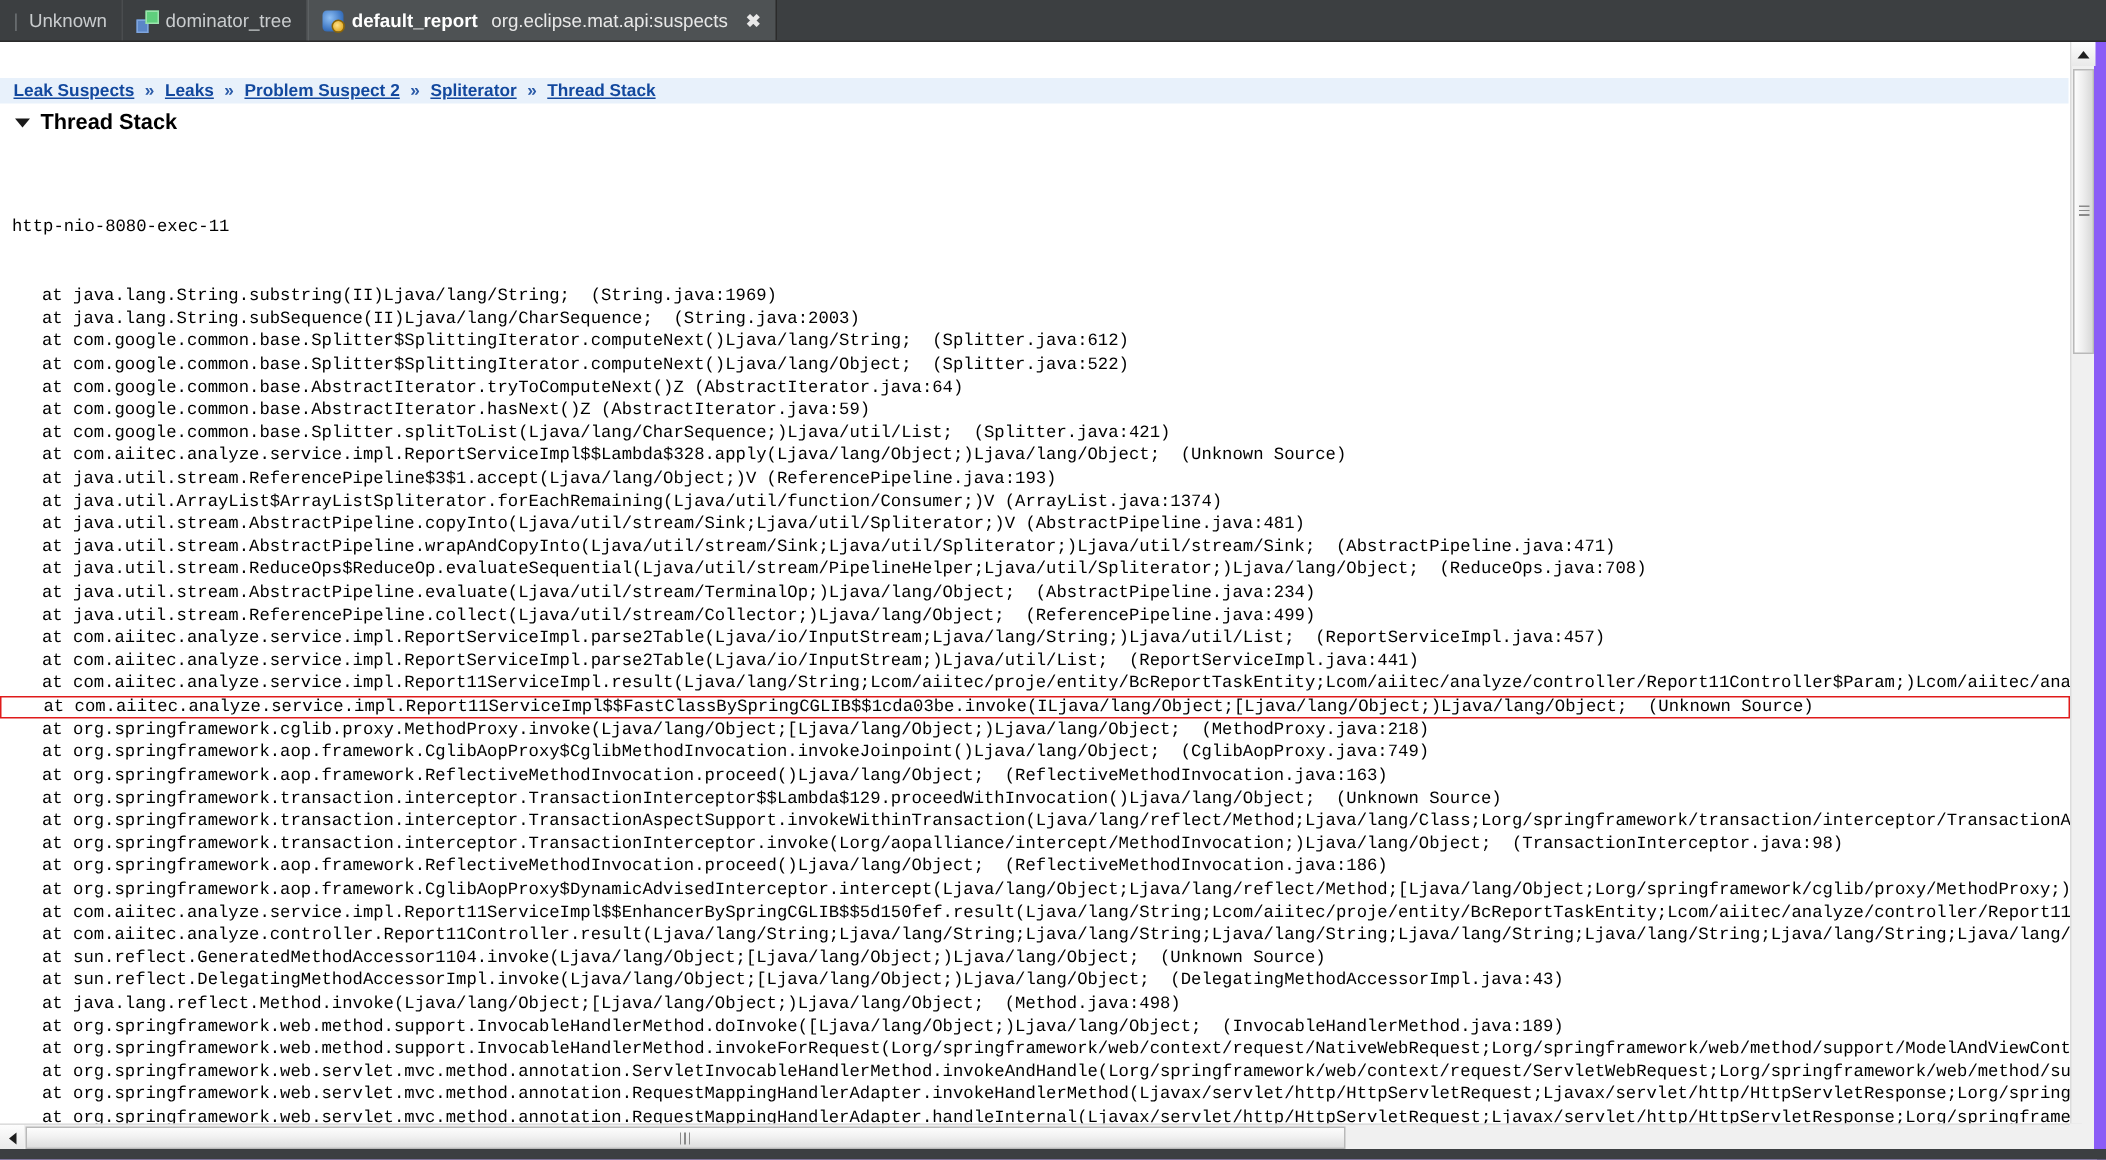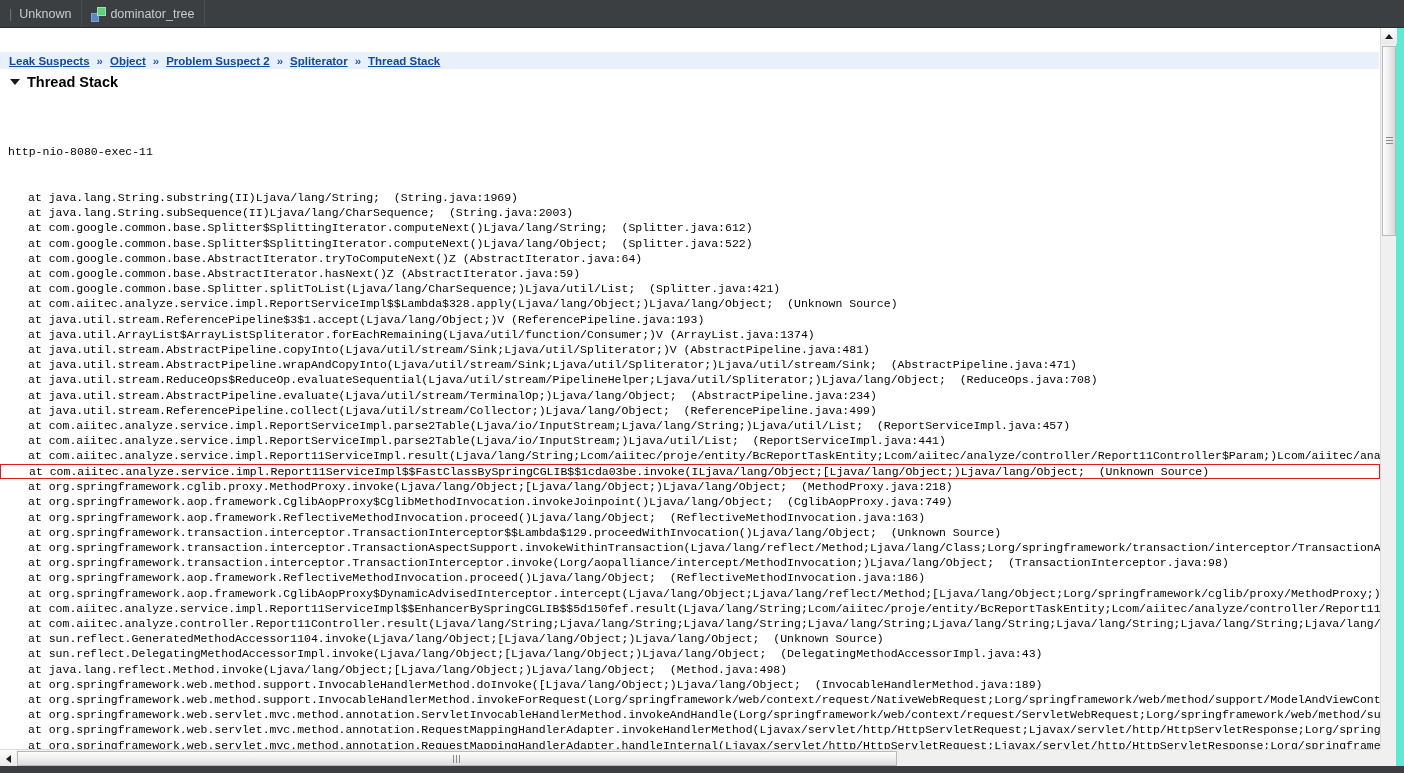--- a/index.html
+++ b/index.html
@@ -86,21 +86,21 @@
     width: 7px; height: 7px; border-radius: 50%;
     background: radial-gradient(circle at 40% 40%, #ffe28a 0%, #e0a61c 80%);
     border: 1px solid #8a6408;
   }
 
   
   #editor {
     position: absolute;
     left: 0; top: 28px;
     width: 1404px; height: 745px;
-    background: #5eead4;
+    background: #8b5cf6;
     z-index: 3;
   }
   #content-clip {
     position: absolute;
     left: 0; top: 0;
     width: 1388px; height: 728px;
     overflow: hidden;
     background: #ffffff;
   }
 
@@ -261,31 +261,37 @@
   <div class="tab">
     <span class="tabsep">|</span>
     <span>Unknown</span>
   </div>
 
   <div class="tab">
     <span class="tab-ico ico-dominator"></span>
     <span>dominator_tree</span>
   </div>
 
+  <div class="tab active">
+    <span class="tab-ico ico-report"></span>
+    <span>default_report</span>
+    <span class="sub">org.eclipse.mat.api:suspects</span>
+    <span class="closeglyph">✖</span>
+  </div>
 
 </div>
 
 <div id="editor">
 
   <div id="content-clip">
 
     <div id="breadcrumb">
       <a>Leak Suspects</a>
       <span class="crumb-sep">»</span>
-      <a>Object</a>
+      <a>Leaks</a>
       <span class="crumb-sep">»</span>
       <a>Problem Suspect 2</a>
       <span class="crumb-sep">»</span>
       <a>Spliterator</a>
       <span class="crumb-sep">»</span>
       <a>Thread Stack</a>
     </div>
 
     <div id="section-header">
       <span id="twisty"></span>

